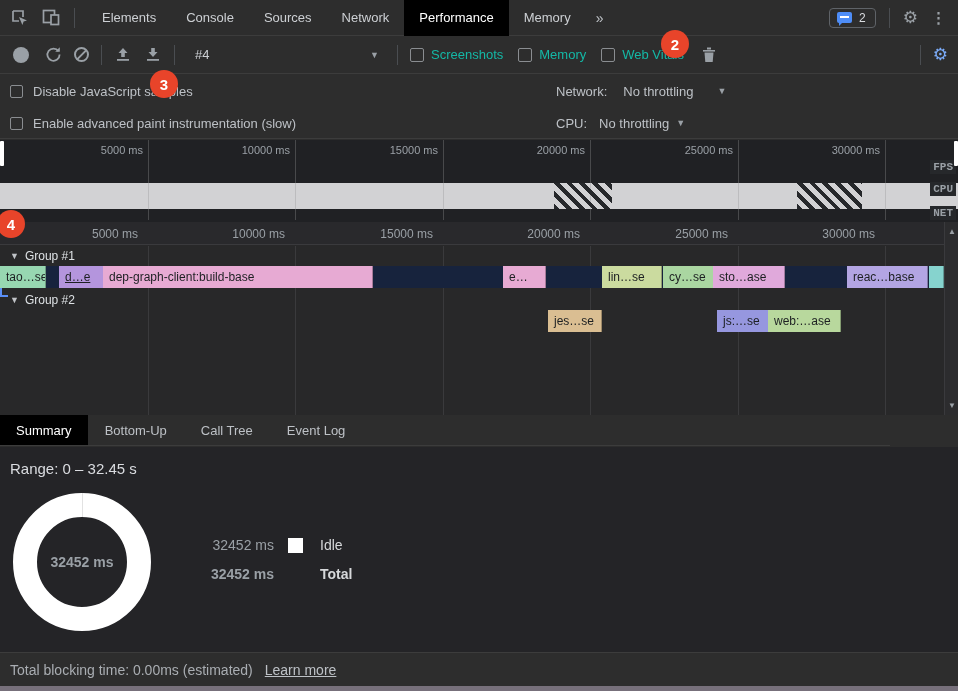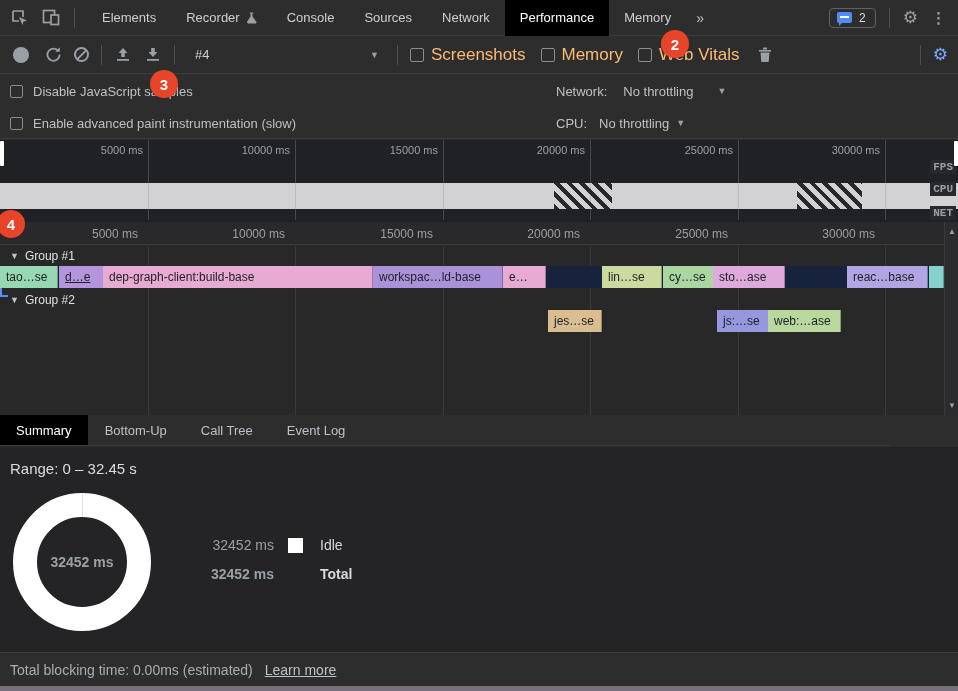--- a/index.html
+++ b/index.html
@@ -31,21 +31,21 @@
             display:flex;align-items:center;gap:12px;padding:0 10px;border-bottom:1px solid #3c3c3c;}
   .rec-dot{width:16px;height:16px;border-radius:50%;background:#9aa0a6;margin:0 3px;}
   .ic{display:inline-flex;align-items:center;justify-content:center;width:18px;height:18px;}
   .block-ic{width:15px;height:15px;border:2px solid #9aa0a6;border-radius:50%;position:relative;}
   .block-ic:after{content:"";position:absolute;left:-1px;top:4.5px;width:13px;height:2px;background:#9aa0a6;transform:rotate(-45deg);}
   .session{display:flex;align-items:center;justify-content:space-between;width:198px;padding:0 6px 0 8px;font-size:13px;color:#cdd0d4;}
   .caret{font-size:9px;color:#9aa0a6;}
   .cb-wrap{display:flex;align-items:center;gap:15px;}
   .cb-group{display:flex;align-items:center;gap:7px;}
   .checkbox{width:13px;height:13px;border:1.5px solid #8a8d91;border-radius:2px;background:transparent;flex:none;}
-  .cb-label{font-size:17px;color:#fdba74;white-space:nowrap;}
+  .cb-label{font-size:13px;color:#14b8a6;white-space:nowrap;}
   .pt-spacer{flex:1;}
   .gear.blue{color:#7babf8;}
 
   
   .settings{position:absolute;top:75px;left:0;width:958px;height:64px;background:#2d2d2d;border-bottom:1px solid #3c3c3c;}
   .set-row{position:relative;height:32px;display:flex;align-items:center;gap:10px;padding-left:10px;}
   .set-label{font-size:13px;color:#bdc1c6;}
   .throttle{position:absolute;left:556px;top:0;height:32px;display:flex;align-items:center;font-size:13px;color:#bdc1c6;}
   .throttle .t-val{margin-left:16px;}
   .throttle .caret{margin-left:24px;}
@@ -129,25 +129,20 @@
       <span class="ic">
         <svg width="18" height="17" viewBox="0 0 18 17">
           <rect x="1.5" y="1.5" width="11" height="12" fill="none" stroke="#9aa0a6" stroke-width="1.7"></rect>
           <rect x="9" y="6" width="7.5" height="9.5" fill="#2d2d2d" stroke="#9aa0a6" stroke-width="1.7"></rect>
         </svg>
       </span>
       <span class="vdiv"></span>
     </div>
     <div class="tab-strip">
         <div class="tab">Elements</div>
-        <div class="tab">Recorder<span class="flask">
-            <svg width="11" height="12" viewBox="0 0 12 12">
-              <path d="M4 0h4v1H7v3l3.6 5.4A1.4 1.4 0 0 1 9.4 12H2.6a1.4 1.4 0 0 1-1.2-2.2L5 4V1H4z" fill="#9aa0a6"></path>
-            </svg>
-          </span></div>
         <div class="tab">Console</div>
         <div class="tab">Sources</div>
         <div class="tab">Network</div>
         <div class="tab active">Performance</div>
         <div class="tab">Memory</div>
       </div>
     <span class="chevrons">»</span>
     <div class="tb-spacer"></div>
     <div class="tb-right">
       <div class="msg-counter">
@@ -278,24 +273,23 @@
       <div class="tl-grid" style="left: 295px;"></div>
       <div class="tl-grid" style="left: 443px;"></div>
       <div class="tl-grid" style="left: 590px;"></div>
       <div class="tl-grid" style="left: 738px;"></div>
       <div class="tl-grid" style="left: 885px;"></div>
       <div class="group-header" style="top: 25px;">
         <span class="tri">▼</span>
         <span>Group #1</span>
       </div>
       <div class="row-underlay" style="top: 44px; background: rgb(23, 35, 61);"></div>
-      <div class="bar" style="left: 0px; width: 58px; top: 44px; background: rgb(151, 215, 177);">tao…se</div>
+      <div class="bar" style="left: 0px; width: 46px; top: 44px; background: rgb(151, 215, 177);">tao…se</div>
       <div class="bar" style="left: 59px; width: 52px; top: 44px; background: rgb(180, 149, 221); text-decoration: underline;">d…e</div>
       <div class="bar" style="left: 103px; width: 270px; top: 44px; background: rgb(231, 170, 211);">dep-graph-client:build-base</div>
-      <div class="bar" style="left: 373px; width: 130px; top: 44px; background: rgb(170, 146, 219);">workspac…ld-base</div>
       <div class="bar" style="left: 503px; width: 43px; top: 44px; background: rgb(231, 170, 211);">e…</div>
       <div class="bar" style="left: 602px; width: 60px; top: 44px; background: rgb(203, 219, 159);">lin…se</div>
       <div class="bar" style="left: 663px; width: 60px; top: 44px; background: rgb(170, 214, 161);">cy…se</div>
       <div class="bar" style="left: 713px; width: 72px; top: 44px; background: rgb(224, 169, 219);">sto…ase</div>
       <div class="bar" style="left: 847px; width: 81px; top: 44px; background: rgb(179, 165, 227);">reac…base</div>
       <div class="bar" style="left: 929px; width: 15px; top: 44px; background: rgb(134, 211, 206);"></div>
       <div class="group-header" style="top: 69px;">
         <span class="tri">▼</span>
         <span>Group #2</span>
       </div>

